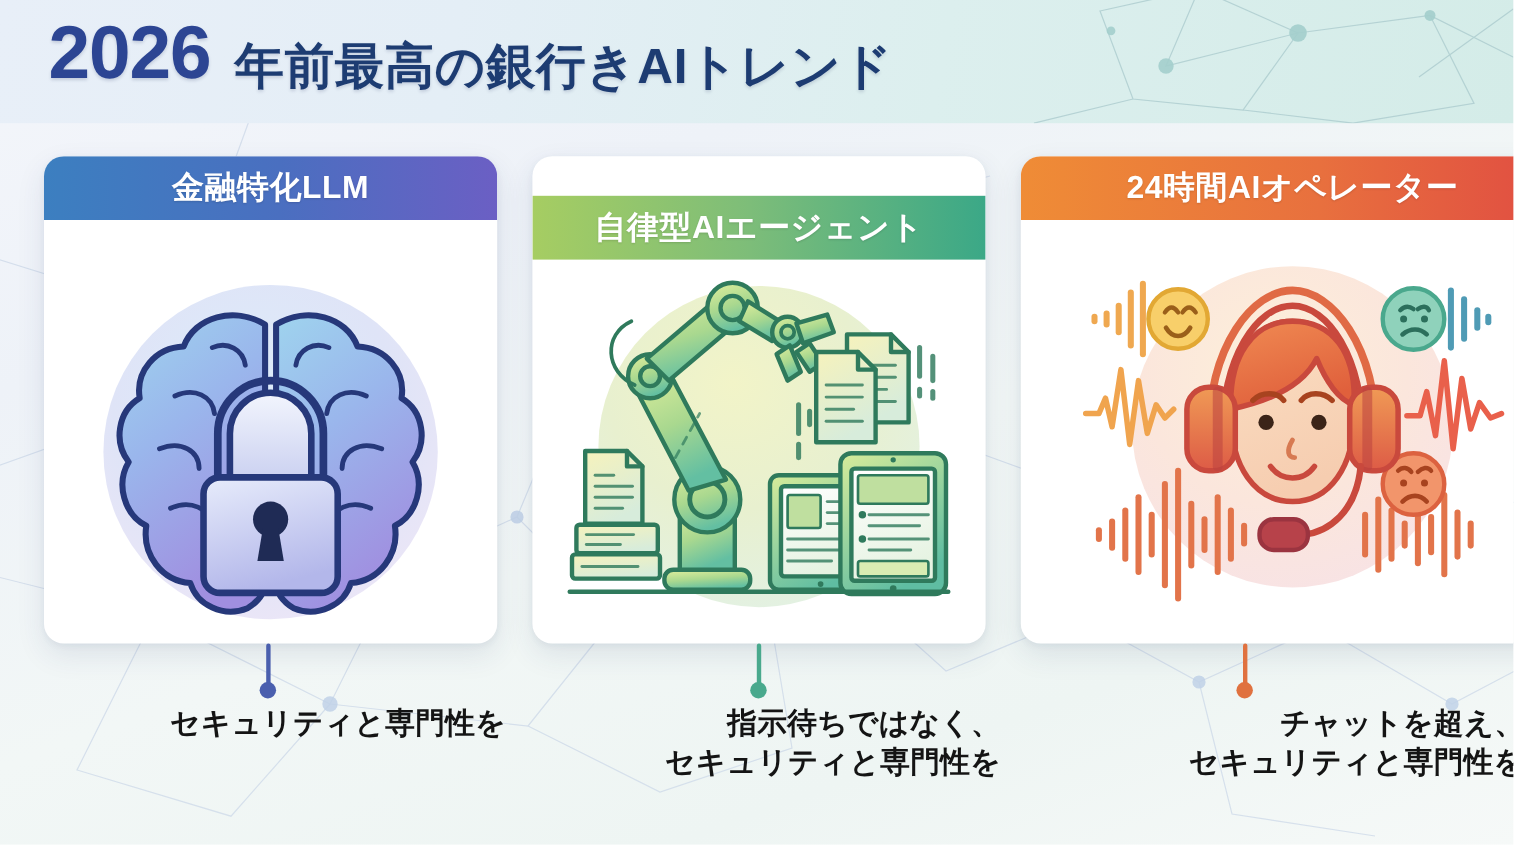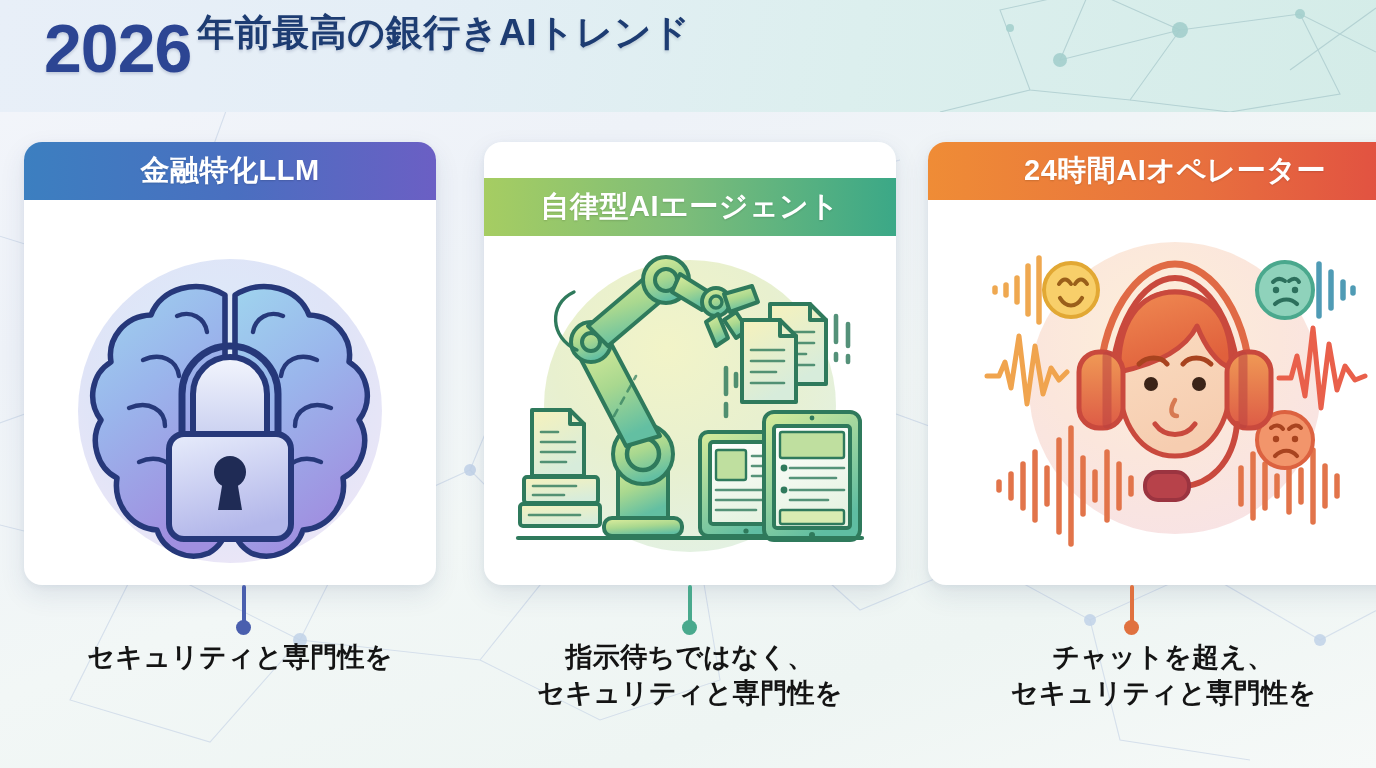--- a/index.html
+++ b/index.html
@@ -40,55 +40,55 @@
     background: linear-gradient(100deg, #e8eff8 0%, #e4eef6 30%, #dcefee 62%, #d4ece8 100%);
     overflow: hidden;
   }
   .header-band .bandnet { position: absolute; inset: 0; }
 
   .title-row {
     position: absolute;
     left: 44px;
     top: 14px;
     display: flex;
-    align-items: flex-start;
-    gap: 6px;
+    align-items: flex-end;
+    gap: 22px;
     white-space: nowrap;
   }
   .title-year {
     font-size: 68px;
     font-weight: 700;
     color: #2c4593;
     letter-spacing: -1px;
     line-height: 1;
     text-shadow: 0 2px 3px rgba(24,40,90,0.18);
   }
   .title-main {
-    font-size: 37px;
+    font-size: 45px;
     font-weight: 700;
     color: #1d3c72;
     line-height: 1;
     letter-spacing: 0.5px;
     text-shadow: 0 2px 3px rgba(24,40,90,0.16);
   }
 
   
   .card {
     position: absolute;
     top: 142px;
     width: 412px;
     height: 443px;
     border-radius: 18px;
     background: #ffffff;
     box-shadow: 0 10px 26px rgba(40,60,110,0.10), 0 2px 6px rgba(40,60,110,0.06);
     overflow: hidden;
     display: flex;
     flex-direction: column;
   }
-  .card-1 { left: 24px; gap: 40px; }
+  .card-1 { left: 40px; gap: 40px; }
   .card-2 { left: 484px; }
   .card-3 { left: 928px; width: 494px; }
 
   .card-head {
     height: 58px;
     flex: 0 0 58px;
     display: flex;
     align-items: center;
     justify-content: center;
     color: #ffffff;
@@ -119,21 +119,21 @@
   .conn-dot {
     position: absolute;
     width: 15px;
     height: 15px;
     border-radius: 50%;
   }
 
   
   .caption {
     position: absolute;
-    text-align: center;
+    text-align: right;
     color: #141414;
     font-size: 27px;
     font-weight: 700;
     line-height: 1.32;
     letter-spacing: 0.3px;
   }
   .caption .ln { display: block; white-space: nowrap; }
   .cap-1 { left: 20px;  top: 640px; width: 440px; }
   .cap-2 { left: 470px; top: 640px; width: 440px; }
   .cap-3 { left: 941px; top: 640px; width: 445px; }

